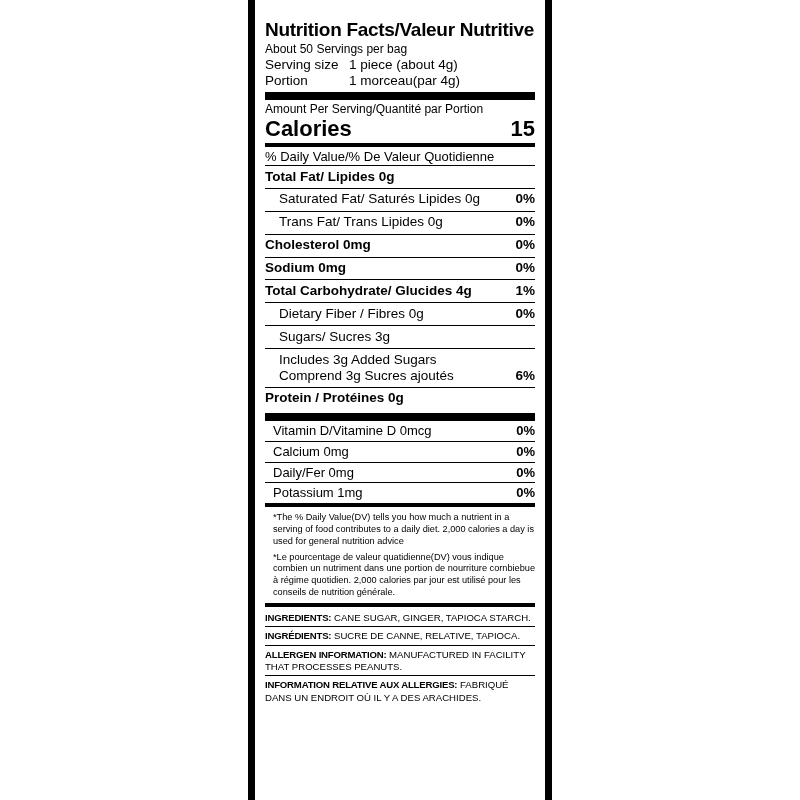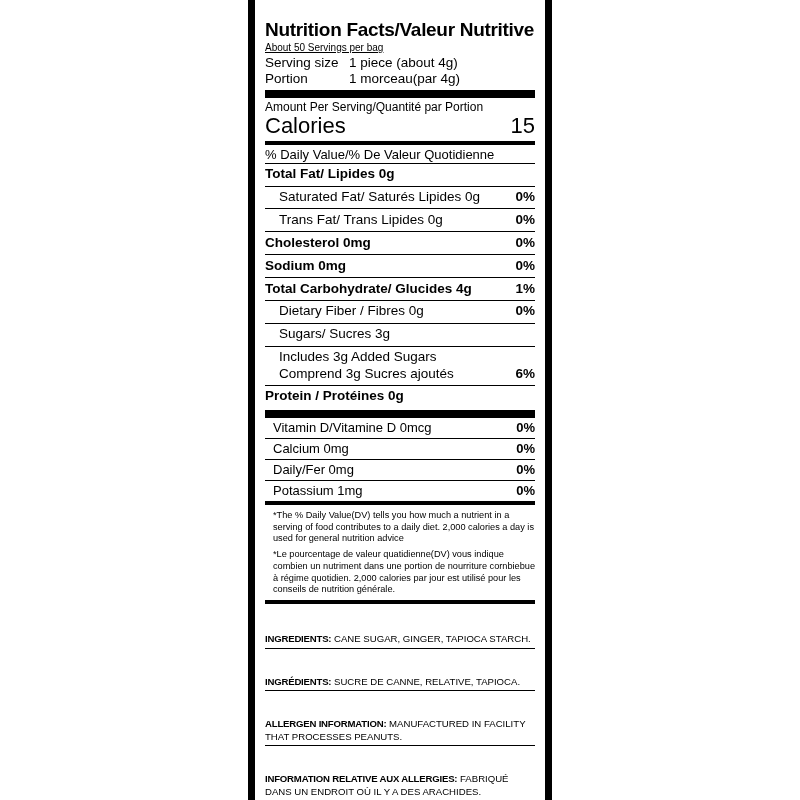--- a/index.html
+++ b/index.html
@@ -41,24 +41,23 @@
 
   .title {
     font-size: 19px;
     font-weight: bold;
     letter-spacing: -0.3px;
     line-height: 1.1;
     margin: 2px 0 1px 0;
     white-space: nowrap;
   }
   .servings {
-    font-size: 10px;
+    font-size: 12px;
     line-height: 1.18;
     margin-bottom: 1px;
-    text-decoration: underline;
   }
   .srow {
     display: flex;
     font-size: 13.5px;
     line-height: 1.2;
     align-items: flex-end;
   }
   .srow .lbl { width: 84px; flex: none; }
   .srow .val { flex: 1; }
 
@@ -81,21 +80,21 @@
 
   .amount {
     font-size: 12px;
     padding: 2px 0 0 0;
     line-height: 1.2;
   }
   .cal-row {
     display: flex;
     align-items: center;
     justify-content: space-between;
-    font-weight: normal;
+    font-weight: bold;
     font-size: 22px;
     line-height: 1.1;
     padding: 0 0 2px 0;
   }
   .dv-header {
     font-size: 13px;
     padding: 2px 0 1px 0;
     text-align: left;
   }
 
@@ -127,21 +126,20 @@
     line-height: 1.28;
     padding: 5px 0 0 8px;
   }
   .footnote p { margin: 0 0 4px 0; }
 
   .ing-block { padding-top: 2px; }
   .ing-line {
     font-size: 9.6px;
     line-height: 1.3;
     padding: 3px 0 2px 0;
-    margin-top: 24px;
   }
   .ing-line .head {
     font-weight: bold;
     font-family: "Liberation Sans", sans-serif;
     letter-spacing: -0.2px;
   }
   .ing-sep { border-top: 1.1px solid #000; }
 </style>
 </head>
 <body>

